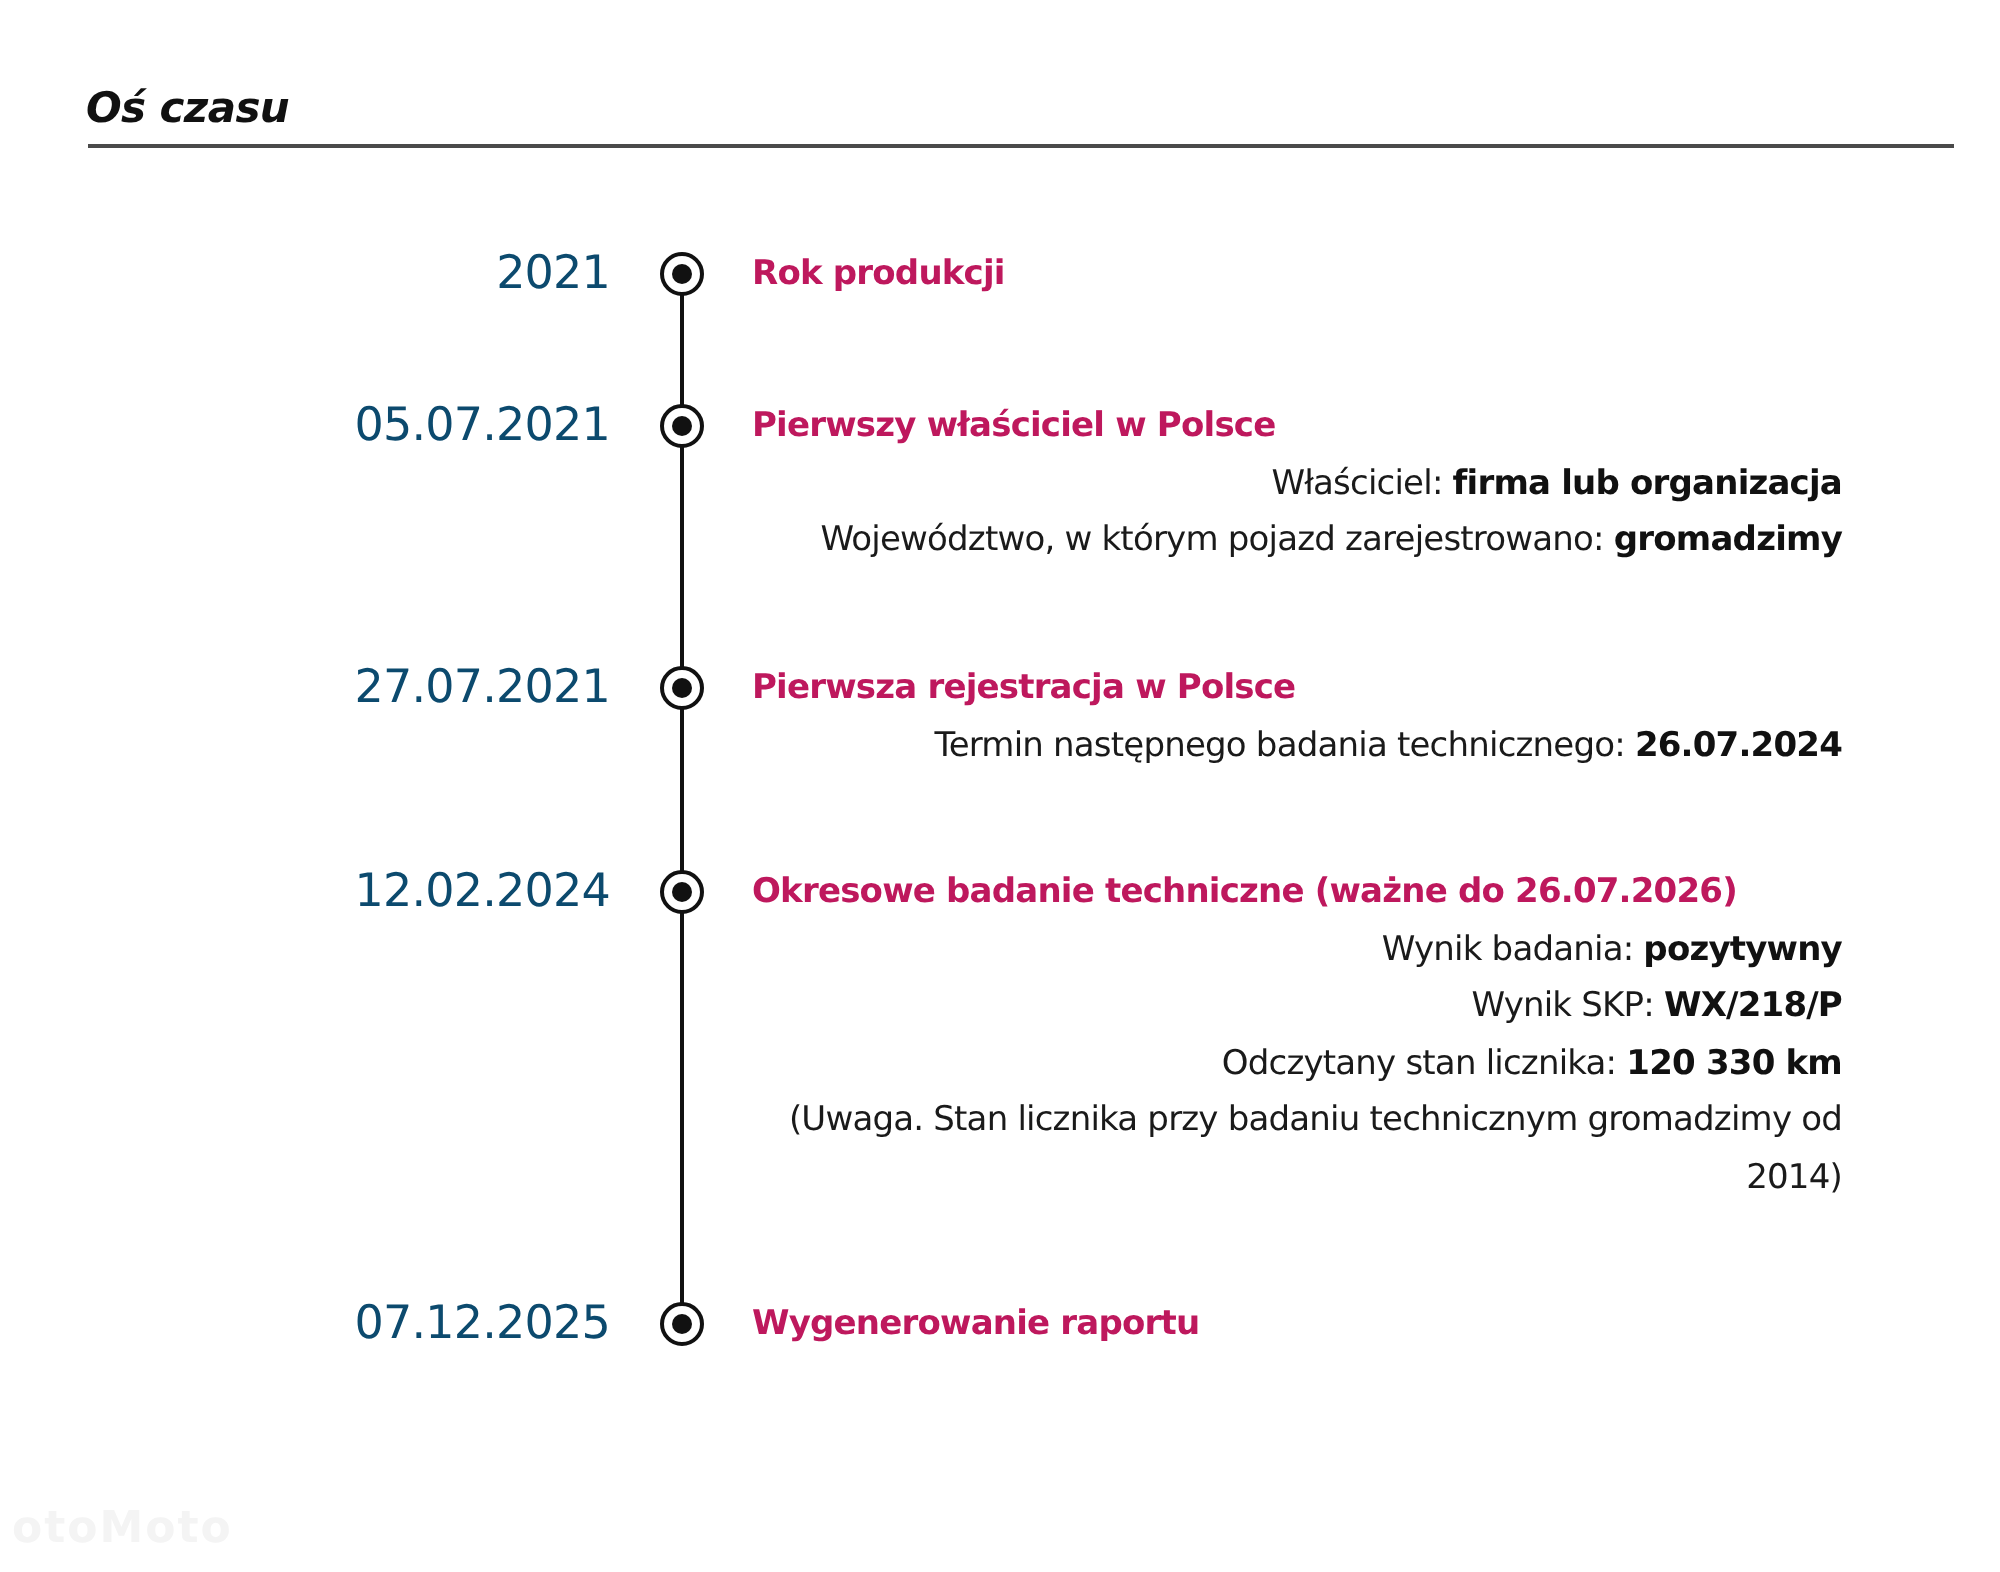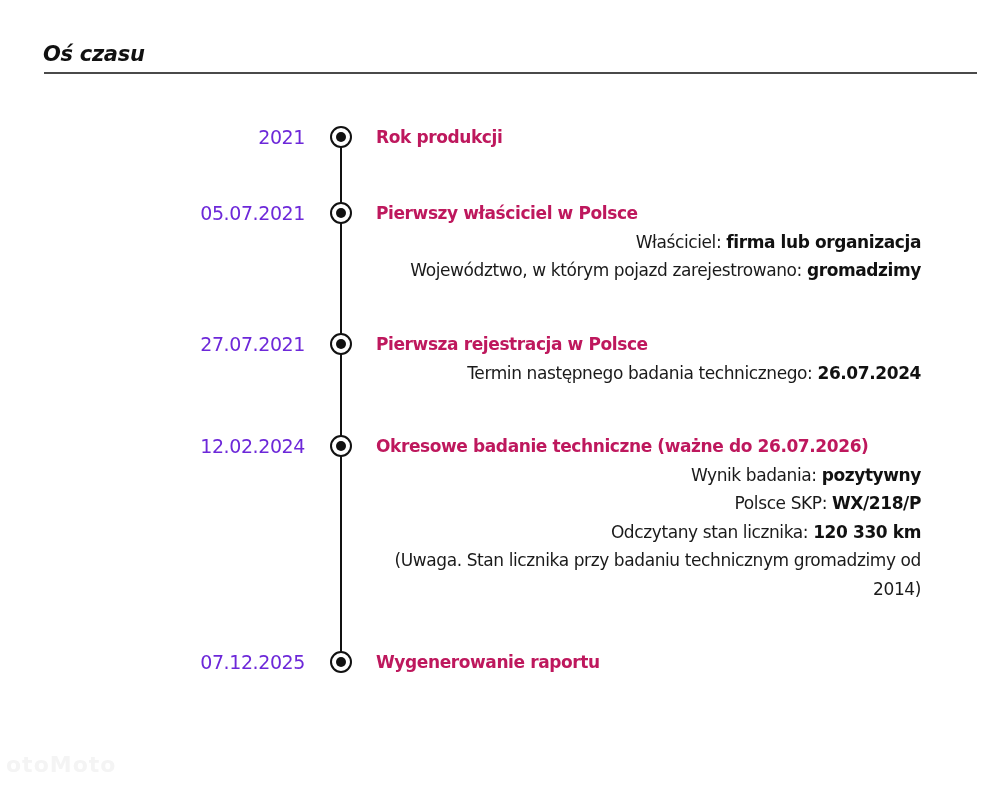--- a/index.html
+++ b/index.html
@@ -51,23 +51,23 @@
     }
     .event {
       position: absolute;
       left: 0;
       width: 1000px;
     }
     .event-date {
       position: absolute;
       right: 695px;
       top: 0;
-      font-size: 19px;
+      font-size: 23px;
       line-height: 28px;
-      color: #6d28d9;
+      color: #0c4a6e;
       white-space: nowrap;
       letter-spacing: -0.4px;
     }
     .event-marker {
       position: absolute;
       left: 330px;
       top: 3px;
       width: 18px;
       height: 18px;
       border: 2px solid #111;
@@ -151,21 +151,21 @@
       <div class="event-line"><span>Termin następnego badania technicznego: </span><b>26.07.2024</b></div>
     </div>
   </div>
 
   <div class="event" style="top:432px;">
     <div class="event-date">12.02.2024</div>
     <div class="event-marker"></div>
     <div class="event-body">
       <div class="event-title">Okresowe badanie techniczne (ważne do 26.07.2026)</div>
       <div class="event-line"><span>Wynik badania: </span><b>pozytywny</b></div>
-      <div class="event-line"><span>Polsce SKP: </span><b>WX/218/P</b></div>
+      <div class="event-line"><span>Wynik SKP: </span><b>WX/218/P</b></div>
       <div class="event-line"><span>Odczytany stan licznika: </span><b>120 330 km</b></div>
       <div class="event-line"><span>(Uwaga. Stan licznika przy badaniu technicznym gromadzimy od 2014)</span></div>
     </div>
   </div>
 
   <div class="event" style="top:648px;">
     <div class="event-date">07.12.2025</div>
     <div class="event-marker"></div>
     <div class="event-body">
       <div class="event-title">Wygenerowanie raportu</div>

